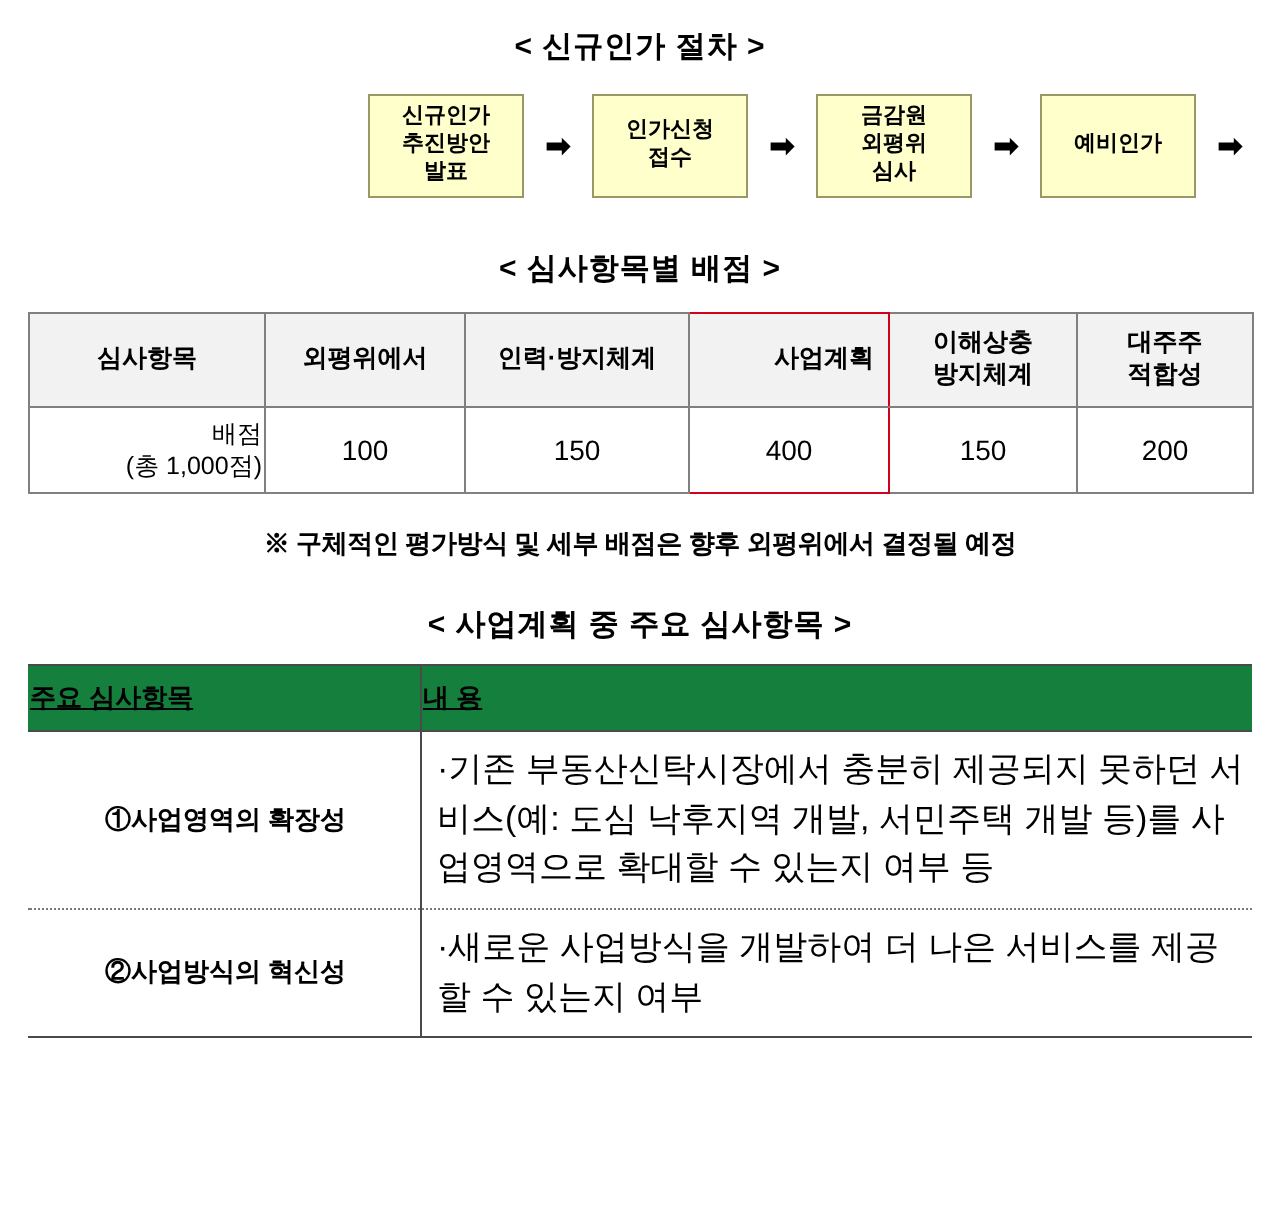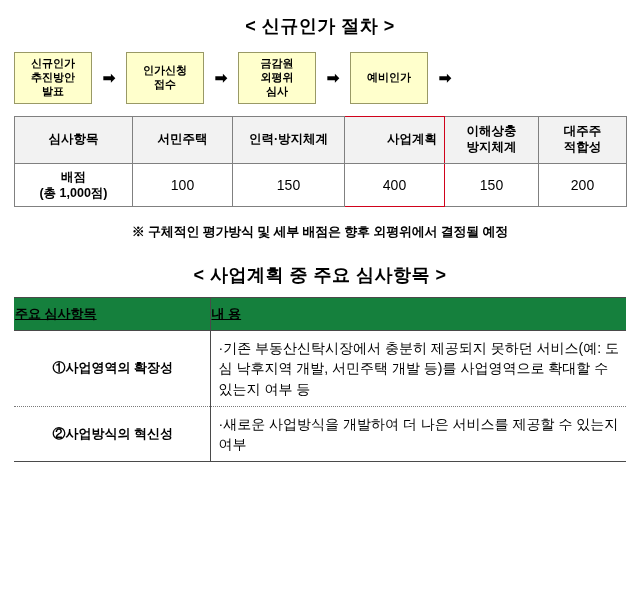--- a/index.html
+++ b/index.html
@@ -18,30 +18,30 @@
     position: relative;
     width: 640px;
     height: 606px;
     box-sizing: border-box;
     padding: 0 14px;
   }
 
   
   .section-title {
     text-align: center;
-    font-size: 18px;
+    font-size: 15px;
     font-weight: bold;
     letter-spacing: 0.5px;
   }
   .flow-title { margin: 14px 0 0 0; }
 
   .flow {
     display: flex;
     align-items: center;
-    justify-content: flex-start;
+    justify-content: flex-end;
     gap: 6px;
     margin-top: 14px;
   }
   .flow-box {
     background: #ffffcc;
     border: 1px solid #999966;
     width: 78px;
     height: 52px;
     display: flex;
     align-items: center;
@@ -79,23 +79,24 @@
     background: #f2f2f2;
     font-weight: bold;
     height: 44px;
     line-height: 1.25;
   }
   table.score tbody td {
     height: 40px;
     font-size: 14px;
   }
   table.score tbody td.label {
-    font-weight: bold;
+    font-weight: normal;
     font-size: 12.5px;
     line-height: 1.3;
+    text-align: right;
   }
   .red-line-l { border-left: 1.5px solid #d0021b !important; }
   .red-line-r { border-right: 1.5px solid #d0021b !important; }
   .red-line-t { border-top: 1.5px solid #d0021b !important; padding-left: 36px; }
   .red-line-b { border-bottom: 1.5px solid #d0021b !important; }
 
   .note {
     text-align: center;
     font-size: 13px;
     font-weight: bold;
@@ -119,21 +120,21 @@
     font-size: 13px;
     font-weight: bold;
     height: 30px;
     text-align: left;
     text-decoration: underline;
   }
   table.detail th.sep { border-left: 1px solid #4a4a4a; margin-left: 22px; }
   table.detail td {
     border-bottom: 1px dotted #7a7a7a;
     vertical-align: middle;
-    font-size: 14px;
+    font-size: 17px;
     padding: 7px 4px;
     line-height: 1.45;
   }
   table.detail td.item {
     text-align: center;
     font-weight: bold;
     font-size: 13px;
     padding-left: 6px;
   }
   table.detail td.content {
@@ -162,34 +163,35 @@
     <div class="flow-box">
         <span>금감원<br>외평위<br>심사</span>
       </div>
     <div class="flow-arrow">➡</div>
     <div class="flow-box">
         <span>예비인가</span>
       </div>
     <div class="flow-arrow">➡</div>
   </div>
 
+  <div class="section-title score-title">&lt; 심사항목별 배점 &gt;</div>
 
   <table class="score">
     <colgroup>
       <col style="width:118px">
       <col style="width:100px">
       <col style="width:112px">
       <col style="width:100px">
       <col style="width:94px">
       <col style="width:88px">
     </colgroup>
     <thead>
       <tr>
         <th>심사항목</th>
-        <th>서민주택</th>
+        <th>외평위에서</th>
         <th>인력·방지체계</th>
         <th class="red-line-l red-line-r red-line-t">사업계획</th>
         <th>이해상충<br>방지체계</th>
         <th>대주주<br>적합성</th>
       </tr>
     </thead>
     <tbody>
       <tr>
         <td class="label">배점<br>(총 1,000점)</td>
         <td>100</td>

